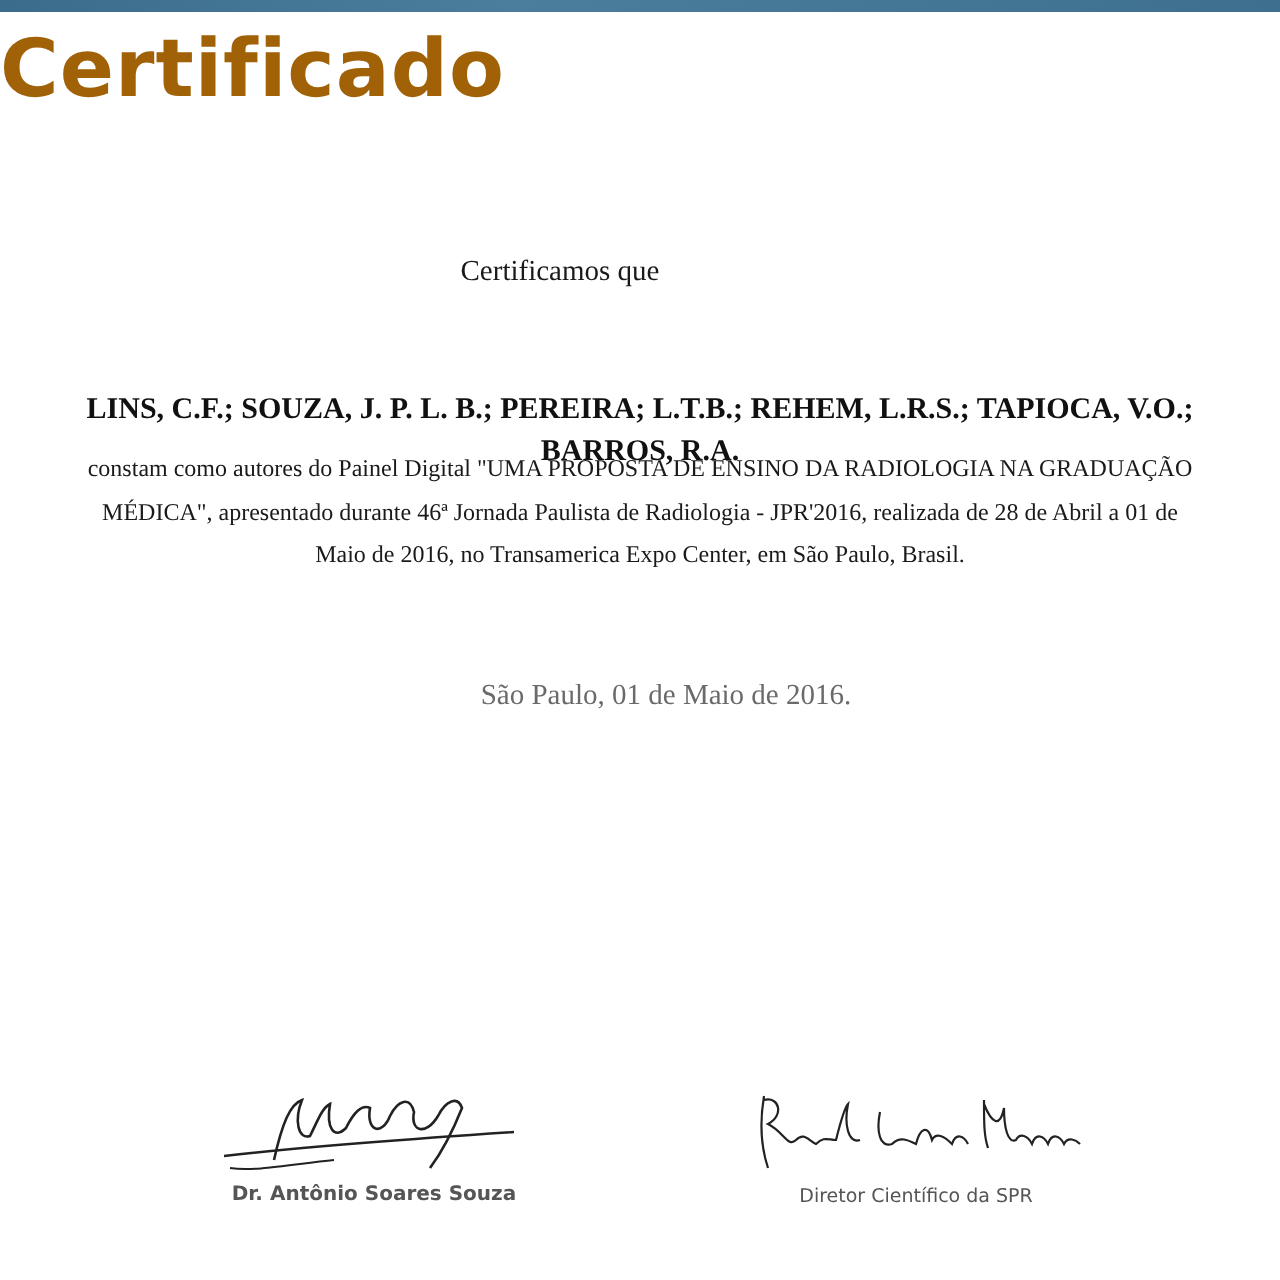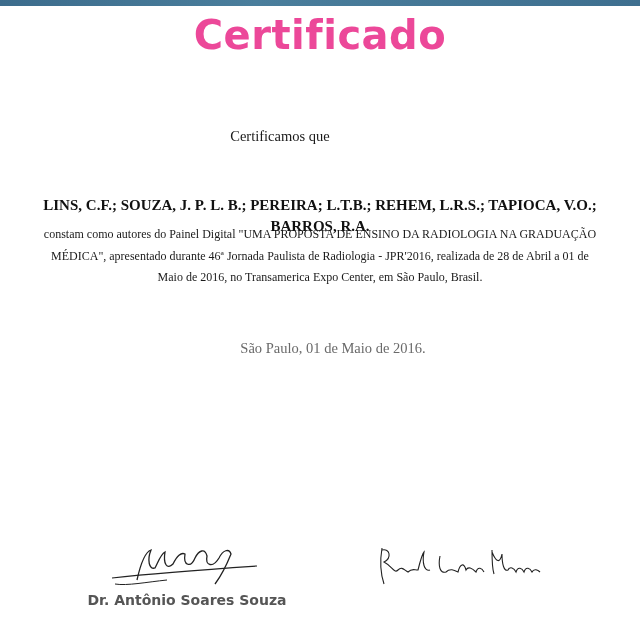--- a/index.html
+++ b/index.html
@@ -5,23 +5,23 @@
     html, body { margin: 0; padding: 0; }
     body {
       width: 640px; height: 640px; background: #ffffff; position: relative;
       overflow: hidden; font-family: "Liberation Serif", serif; color: #1a1a1a;
     }
     .topbar {
       position: absolute; left: 0; top: 0; width: 640px; height: 6px;
       background: linear-gradient(90deg, #3c6c8c 0%, #4a7e9c 40%, #3e6f8f 100%);
     }
     .title {
-      position: absolute; left: 0; top: 12px; width: 640px; text-align: center;
+      position: absolute; left: 0; top: 12px; width: 640px; 
       font-family: "DejaVu Sans", sans-serif; font-weight: bold; font-size: 40px;
-      color: #ec4899; letter-spacing: 0.5px;
+      color: #a16207; letter-spacing: 0.5px;
     }
     .intro {
       position: absolute; left: 0; top: 128px; width: 560px; text-align: center;
       font-size: 14.5px; color: #1a1a1a;
     }
     .authors {
       position: absolute; left: 40px; top: 165px; width: 560px; text-align: center;
       font-size: 15px; font-weight: bold; line-height: 21px; color: #111; margin-top: 30px;
     }
     .body-text {
@@ -32,21 +32,21 @@
       position: absolute; left: 13px; top: 340px; width: 640px; text-align: center;
       font-size: 14.5px; color: #6a6a6a;
     }
     .sig {
       position: absolute; top: 540px; width: 220px; text-align: center;
       font-family: "DejaVu Sans", sans-serif;
     }
     .sig.left { left: 77px; }
     .sig.right { left: 348px; }
     .sig svg { display: block; margin: 0 auto; }
-    .sig-name { font-size: 14px; font-weight: bold; color: #555; margin-top: 2px; }
+    .sig-name { font-size: 10px; font-weight: bold; color: #555; margin-top: 2px; }
     .sig-role { font-size: 9.5px; color: #555; margin-top: 3px; }
   </style>
 </head>
 <body>
 
 <div class="topbar"></div>
 <div class="title">Certificado</div>
 
 <div class="intro">Certificamos que</div>
 <div class="authors">LINS, C.F.; SOUZA, J. P. L. B.; PEREIRA; L.T.B.; REHEM, L.R.S.; TAPIOCA, V.O.; BARROS, R.A.</div>
@@ -61,13 +61,14 @@
   </svg>
   <div class="sig-name">Dr. Antônio Soares Souza</div>
 </div>
 
 <div class="sig right">
   <svg width="180" height="50" viewBox="0 0 180 50">
     <path d="M14 8 C12 20, 12 32, 16 44 M14 10 C22 8, 24 18, 16 22 C24 26, 26 34, 30 30 C34 26, 36 30, 40 32 C44 28, 46 30, 50 30 C52 22, 54 14, 56 12 C54 22, 56 32, 62 30" stroke="#222" stroke-width="1.1" fill="none"></path>
     <path d="M72 16 C70 26, 72 34, 78 32 C82 28, 86 30, 90 32 C92 24, 96 22, 98 30 C100 26, 104 28, 108 32 C110 26, 114 28, 116 32" stroke="#222" stroke-width="1.1" fill="none"></path>
     <path d="M124 10 C124 22, 124 28, 126 34 M124 12 C128 22, 132 24, 134 14 C134 24, 136 32, 140 30 C142 26, 146 28, 148 32 C150 26, 154 28, 156 32 C158 26, 162 28, 164 32 C166 28, 170 30, 172 32" stroke="#222" stroke-width="1.1" fill="none"></path>
   </svg>
+  <div class="sig-role">Diretor Científico da SPR</div>
 </div>
 
 </body></html>

